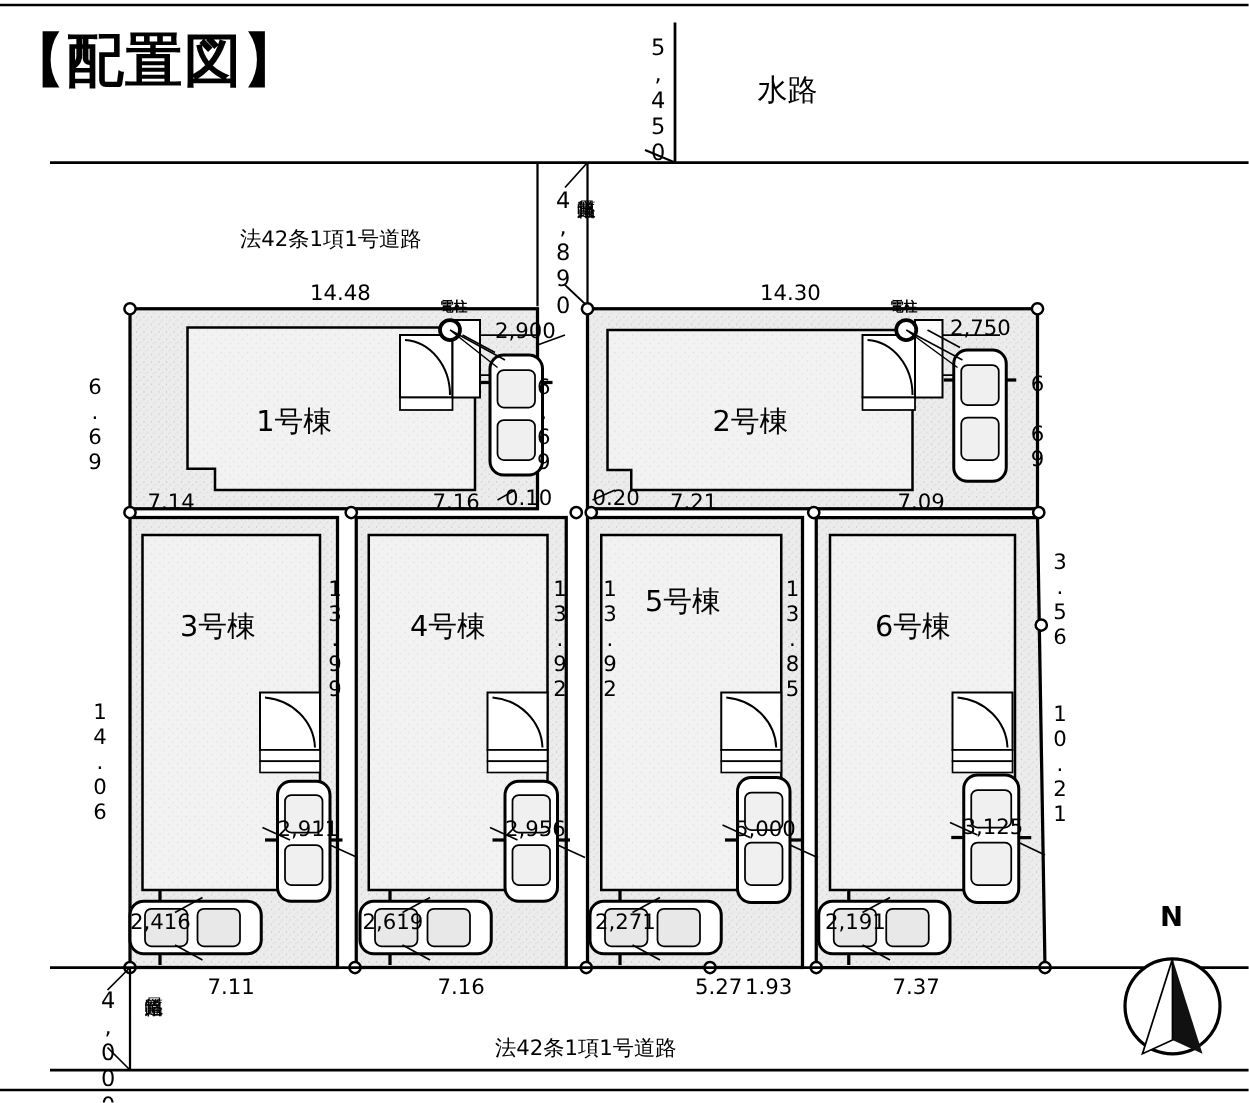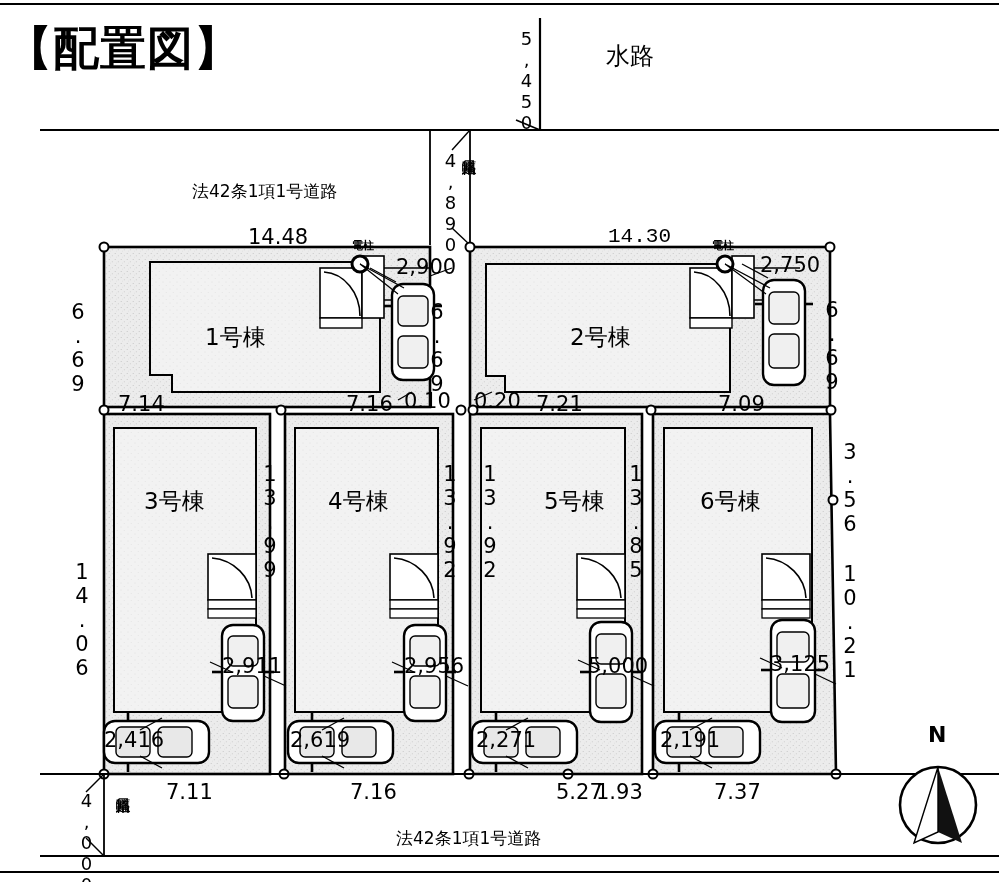--- a/index.html
+++ b/index.html
@@ -4,21 +4,21 @@
 <style>
   html,body{margin:0;padding:0;background:#ffffff;}
   body{width:999px;height:882px;position:relative;overflow:hidden;
        font-family:"Liberation Sans","DejaVu Sans",sans-serif;color:#000;}
   #stage{position:absolute;left:0;top:0;width:999px;height:882px;}
   svg{position:absolute;left:0;top:0;width:999px;height:882px;}
 
   .ttl{position:absolute;font-weight:bold;font-size:46px;letter-spacing:1px;
        font-family:Liberation Mono, monospace;}
   .lbl{position:absolute;white-space:nowrap;}
-  .dim{font-size:21px;font-family:"DejaVu Sans",sans-serif;letter-spacing:0px;}
+  .dim{font-size:17px;font-family:"DejaVu Sans",sans-serif;letter-spacing:0px;}
   .dimS{font-size:18px;font-family:"DejaVu Sans",sans-serif;}
   .bldg{font-size:23px;font-family:"DejaVu Sans",sans-serif;}
   .road{font-size:17px;font-family:"DejaVu Sans",sans-serif;}
   .tiny{font-size:11px;font-weight:bold;font-family:Liberation Serif, serif;}
   .vert{writing-mode:vertical-rl;text-orientation:upright;}
   .cmpN{position:absolute;font-size:22px;font-weight:bold;
         font-family:"DejaVu Sans",sans-serif;}
   .waterway{font-size:24px;font-family:"DejaVu Sans",sans-serif;}
 </style>
 </head>
@@ -245,29 +245,29 @@
 
   <g>
     <circle cx="938" cy="805" r="38" fill="#fff" stroke="#000" stroke-width="2.6"></circle>
     <path d="M938 767 L962 843 L938 832 Z" fill="#111"></path>
     <path d="M938 767 L914 843 L938 832 Z" fill="#fff" stroke="#000" stroke-width="1.4"></path>
   </g>
 </svg>
 
 <div class="ttl" style="left:6px;top:18px;">【配置図】</div>
 
-<div class="lbl waterway" style="left:606px;top:40px;">水路</div>
+<div class="lbl waterway" style="left:606px;top:56px;">水路</div>
 <div class="lbl dimS vert" style="left:516px;top:28px;">5,450</div>
 
 <div class="lbl road" style="left:192px;top:180px;">法42条1項1号道路</div>
 <div class="lbl dimS vert" style="left:440px;top:150px;">4,890</div>
 <div class="lbl road vert" style="left:459px;top:148px;font-size:15px;">道路幅員</div>
 
 <div class="lbl dim" style="left:248px;top:225px;">14.48</div>
-<div class="lbl dim" style="left:608px;top:225px;font-family:Liberation Mono, monospace;">14.30</div>
+<div class="lbl dim" style="left:608px;top:225px;">14.30</div>
 <div class="lbl tiny" style="left:352px;top:238px;">電柱</div>
 <div class="lbl tiny" style="left:712px;top:238px;">電柱</div>
 
 <div class="lbl dim vert" style="left:66px;top:300px;">6.69</div>
 <div class="lbl dim vert" style="left:820px;top:298px;">6.69</div>
 
 <div class="lbl dim" style="left:396px;top:255px;">2,900</div>
 <div class="lbl dim" style="left:760px;top:253px;">2,750</div>
 <div class="lbl dim vert" style="left:425px;top:300px;">6.69</div>
 
@@ -276,21 +276,21 @@
 
 <div class="lbl dim" style="left:118px;top:392px;">7.14</div>
 <div class="lbl dim" style="left:346px;top:392px;">7.16</div>
 <div class="lbl dim" style="left:404px;top:389px;">0.10</div>
 <div class="lbl dim" style="left:474px;top:389px;">0.20</div>
 <div class="lbl dim" style="left:536px;top:392px;">7.21</div>
 <div class="lbl dim" style="left:718px;top:392px;">7.09</div>
 
 <div class="lbl bldg" style="left:144px;top:486px;">3号棟</div>
 <div class="lbl bldg" style="left:328px;top:486px;">4号棟</div>
-<div class="lbl bldg" style="left:516px;top:486px;margin-left:28px;">5号棟</div>
+<div class="lbl bldg" style="left:516px;top:466px;">5号棟</div>
 <div class="lbl bldg" style="left:700px;top:486px;">6号棟</div>
 
 <div class="lbl dim vert" style="left:258px;top:462px;">13.99</div>
 <div class="lbl dim vert" style="left:438px;top:462px;">13.92</div>
 <div class="lbl dim vert" style="left:478px;top:462px;">13.92</div>
 <div class="lbl dim vert" style="left:624px;top:462px;">13.85</div>
 
 <div class="lbl dim vert" style="left:70px;top:560px;">14.06</div>
 <div class="lbl dim vert" style="left:838px;top:440px;">3.56</div>
 <div class="lbl dim vert" style="left:838px;top:562px;">10.21</div>

